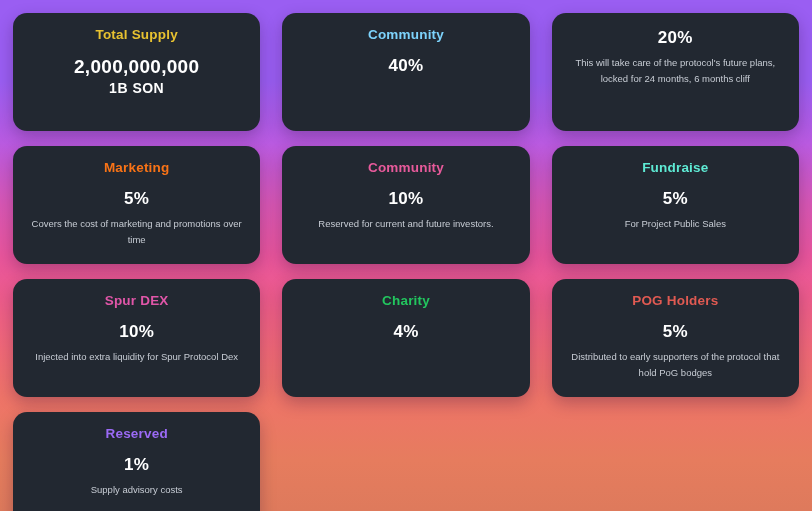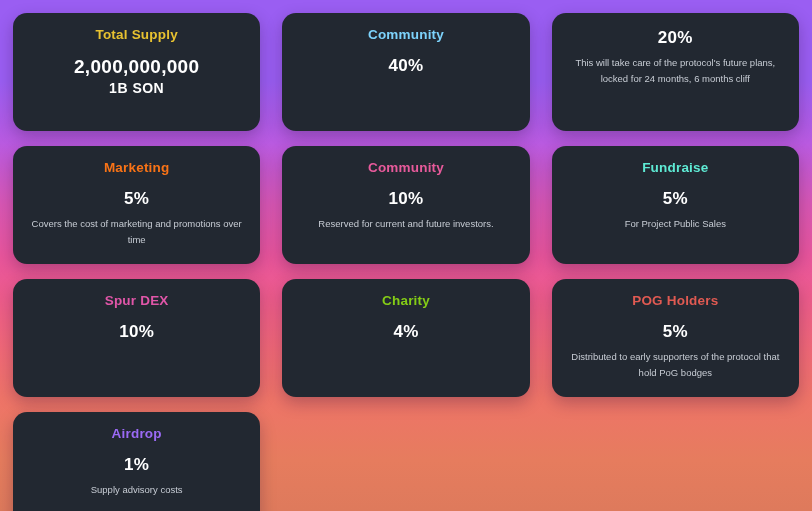--- a/index.html
+++ b/index.html
@@ -123,28 +123,29 @@
       <div class="card-desc">Reserved for current and future investors.</div>
     </div>
     <div class="card">
       <div class="card-title" style="color: #5eead4;">Fundraise</div>
       <div class="card-value">5%</div>
       <div class="card-desc">For Project Public Sales</div>
     </div>
     <div class="card">
       <div class="card-title" style="color: rgb(224, 86, 168);">Spur DEX</div>
       <div class="card-value">10%</div>
+      <div class="card-desc">Injected into extra liquidity for Spur Protocol Dex</div>
     </div>
     <div class="card">
-      <div class="card-title" style="color: #84cc16;">Charity</div>
+      <div class="card-title" style="color: #22c55e;">Charity</div>
       <div class="card-value">4%</div>
     </div>
     <div class="card">
       <div class="card-title" style="color: rgb(224, 90, 82);">POG Holders</div>
       <div class="card-value">5%</div>
       <div class="card-desc">Distributed to early supporters of the protocol that hold PoG bodges</div>
     </div>
     <div class="card">
-      <div class="card-title" style="color: rgb(155, 106, 245);">Airdrop</div>
+      <div class="card-title" style="color: rgb(155, 106, 245);">Reserved</div>
       <div class="card-value">1%</div>
       <div class="card-desc">Supply advisory costs</div>
     </div>
   </div>
 
 </body></html>

